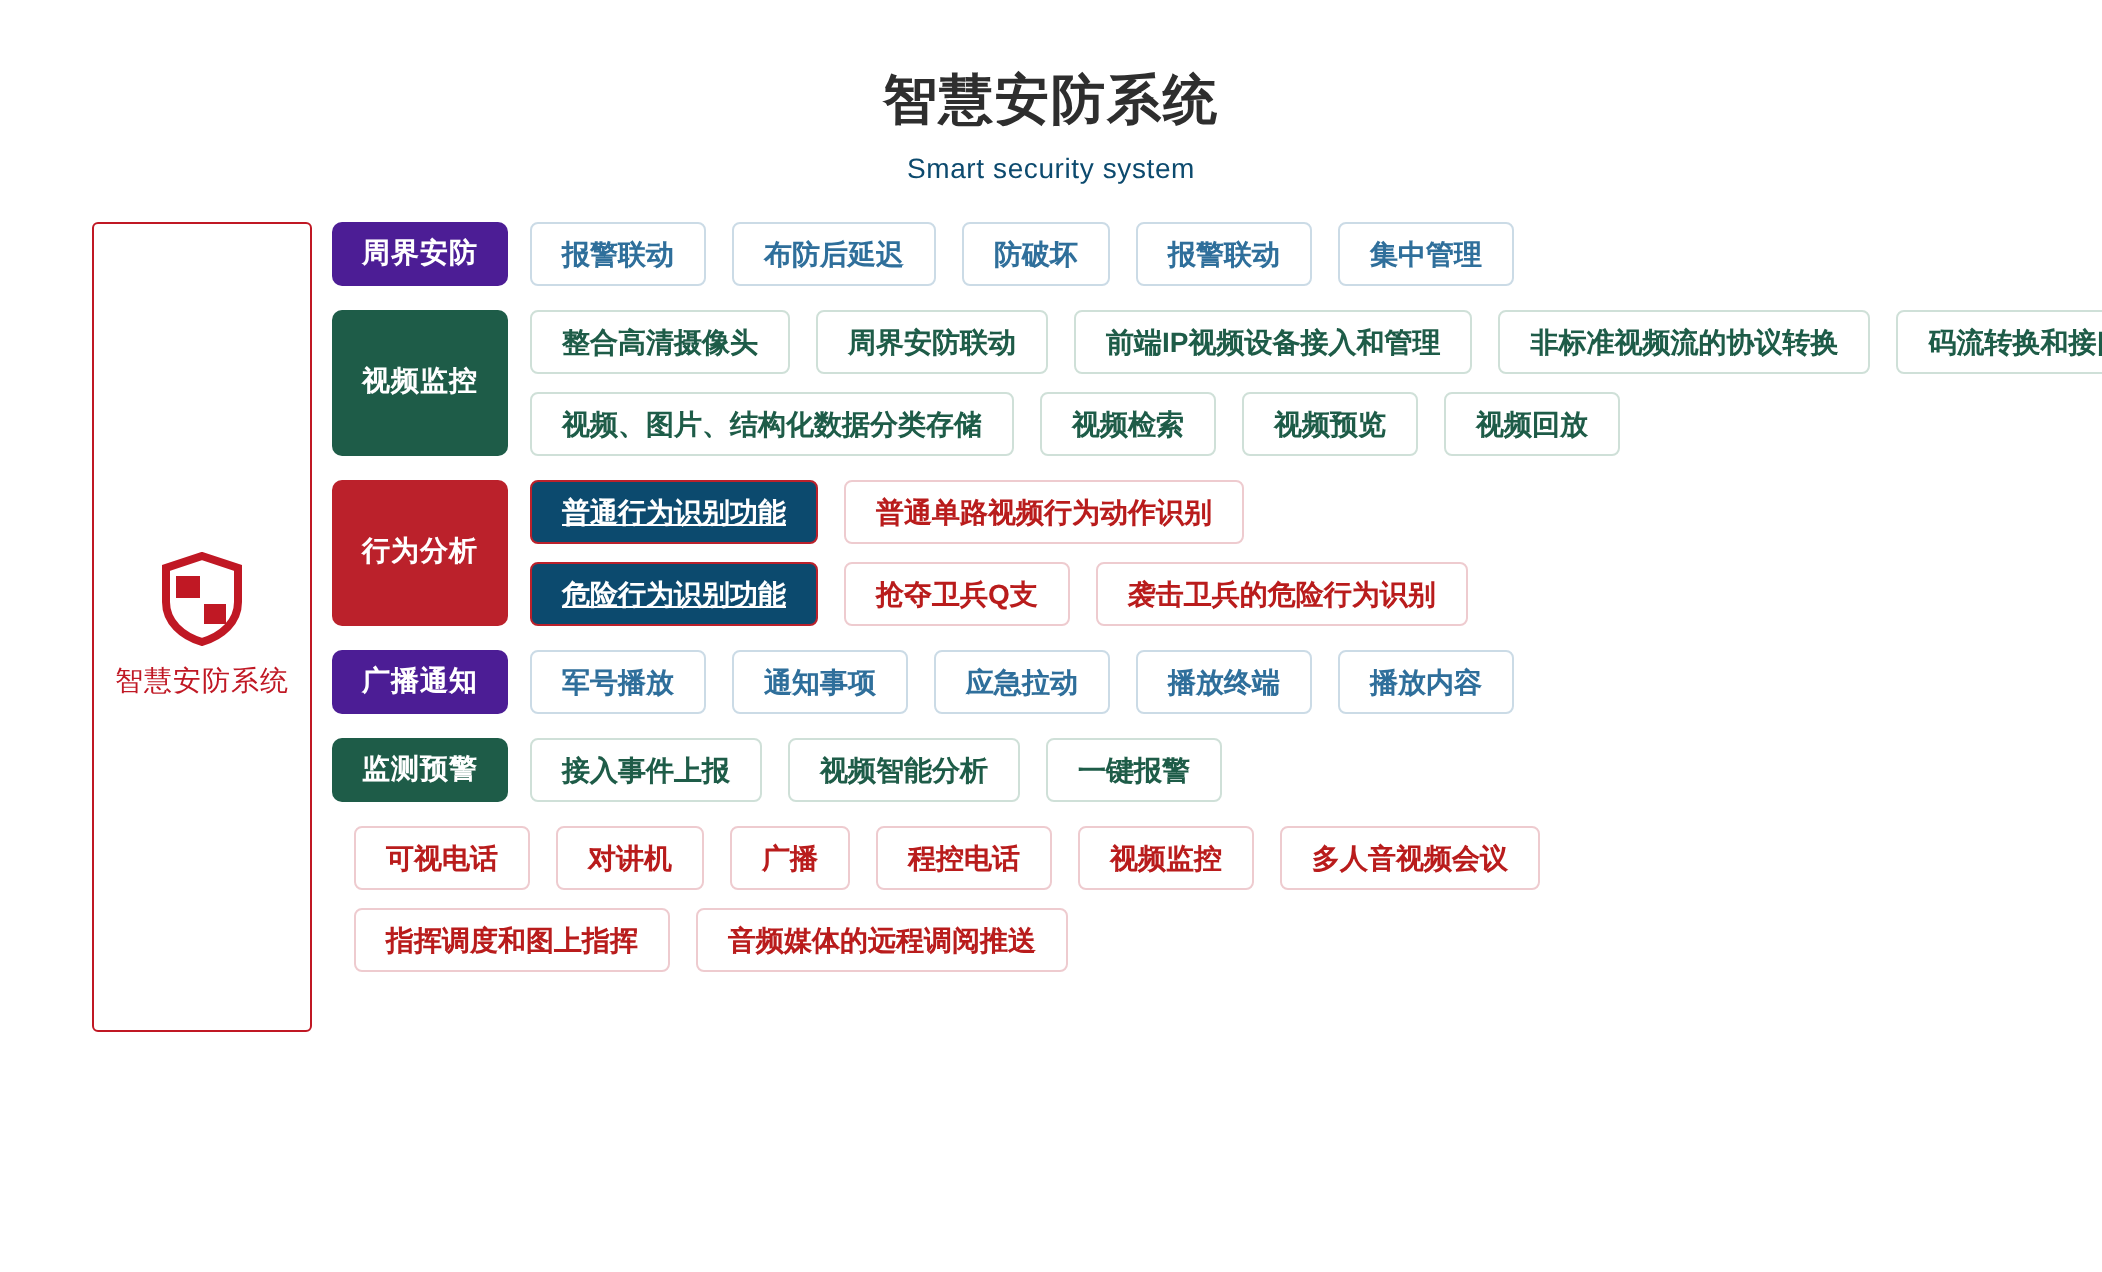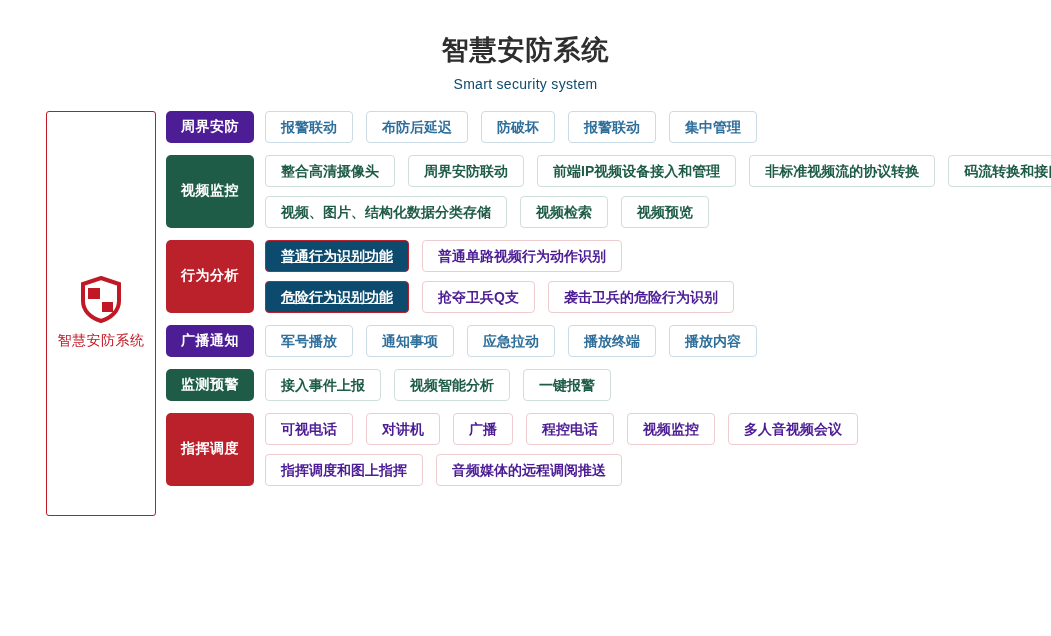--- a/index.html
+++ b/index.html
@@ -129,21 +129,21 @@
     margin-right: 13px;
     white-space: nowrap;
     box-sizing: border-box;
     display: inline-flex;
     align-items: center;
   }
   .chip:last-child { margin-right: 0; }
 
   .chip.blue  { color: #2f6f9b; border-color: #cbdbe6; }
   .chip.green { color: #1e5c48; border-color: #cfe0d8; }
-  .chip.red   { color: #4c1d95; border-color: #eecbcf; }
+  .chip.red   { color: #b91c1c; border-color: #eecbcf; }
 
   
   .chip.solid-red {
     background: #0c4a6e;
     color: #ffffff;
     border-color: #bb212b;
     text-decoration: underline;
   }
 
   
@@ -195,20 +195,21 @@
             <div class="chip green">整合高清摄像头</div>
             <div class="chip green">周界安防联动</div>
             <div class="chip green">前端IP视频设备接入和管理</div>
             <div class="chip green">非标准视频流的协议转换</div>
             <div class="chip green">码流转换和接口转换</div>
           </div>
           <div class="line">
             <div class="chip green">视频、图片、结构化数据分类存储</div>
             <div class="chip green">视频检索</div>
             <div class="chip green">视频预览</div>
+            <div class="chip green">视频回放</div>
           </div>
         </div>
       </div>
       <div class="row r3">
         <div class="cat red">行为分析</div>
         <div class="lines">
           <div class="line">
             <div class="chip red solid-red">普通行为识别功能</div>
             <div class="chip red">普通单路视频行为动作识别</div>
           </div>
@@ -235,21 +236,20 @@
         <div class="cat green">监测预警</div>
         <div class="lines">
           <div class="line">
             <div class="chip green">接入事件上报</div>
             <div class="chip green">视频智能分析</div>
             <div class="chip green">一键报警</div>
           </div>
         </div>
       </div>
       <div class="row r6">
-        <div class="cat red">指挥调度</div>
         <div class="lines">
           <div class="line">
             <div class="chip red">可视电话</div>
             <div class="chip red">对讲机</div>
             <div class="chip red">广播</div>
             <div class="chip red">程控电话</div>
             <div class="chip red">视频监控</div>
             <div class="chip red">多人音视频会议</div>
           </div>
           <div class="line">

